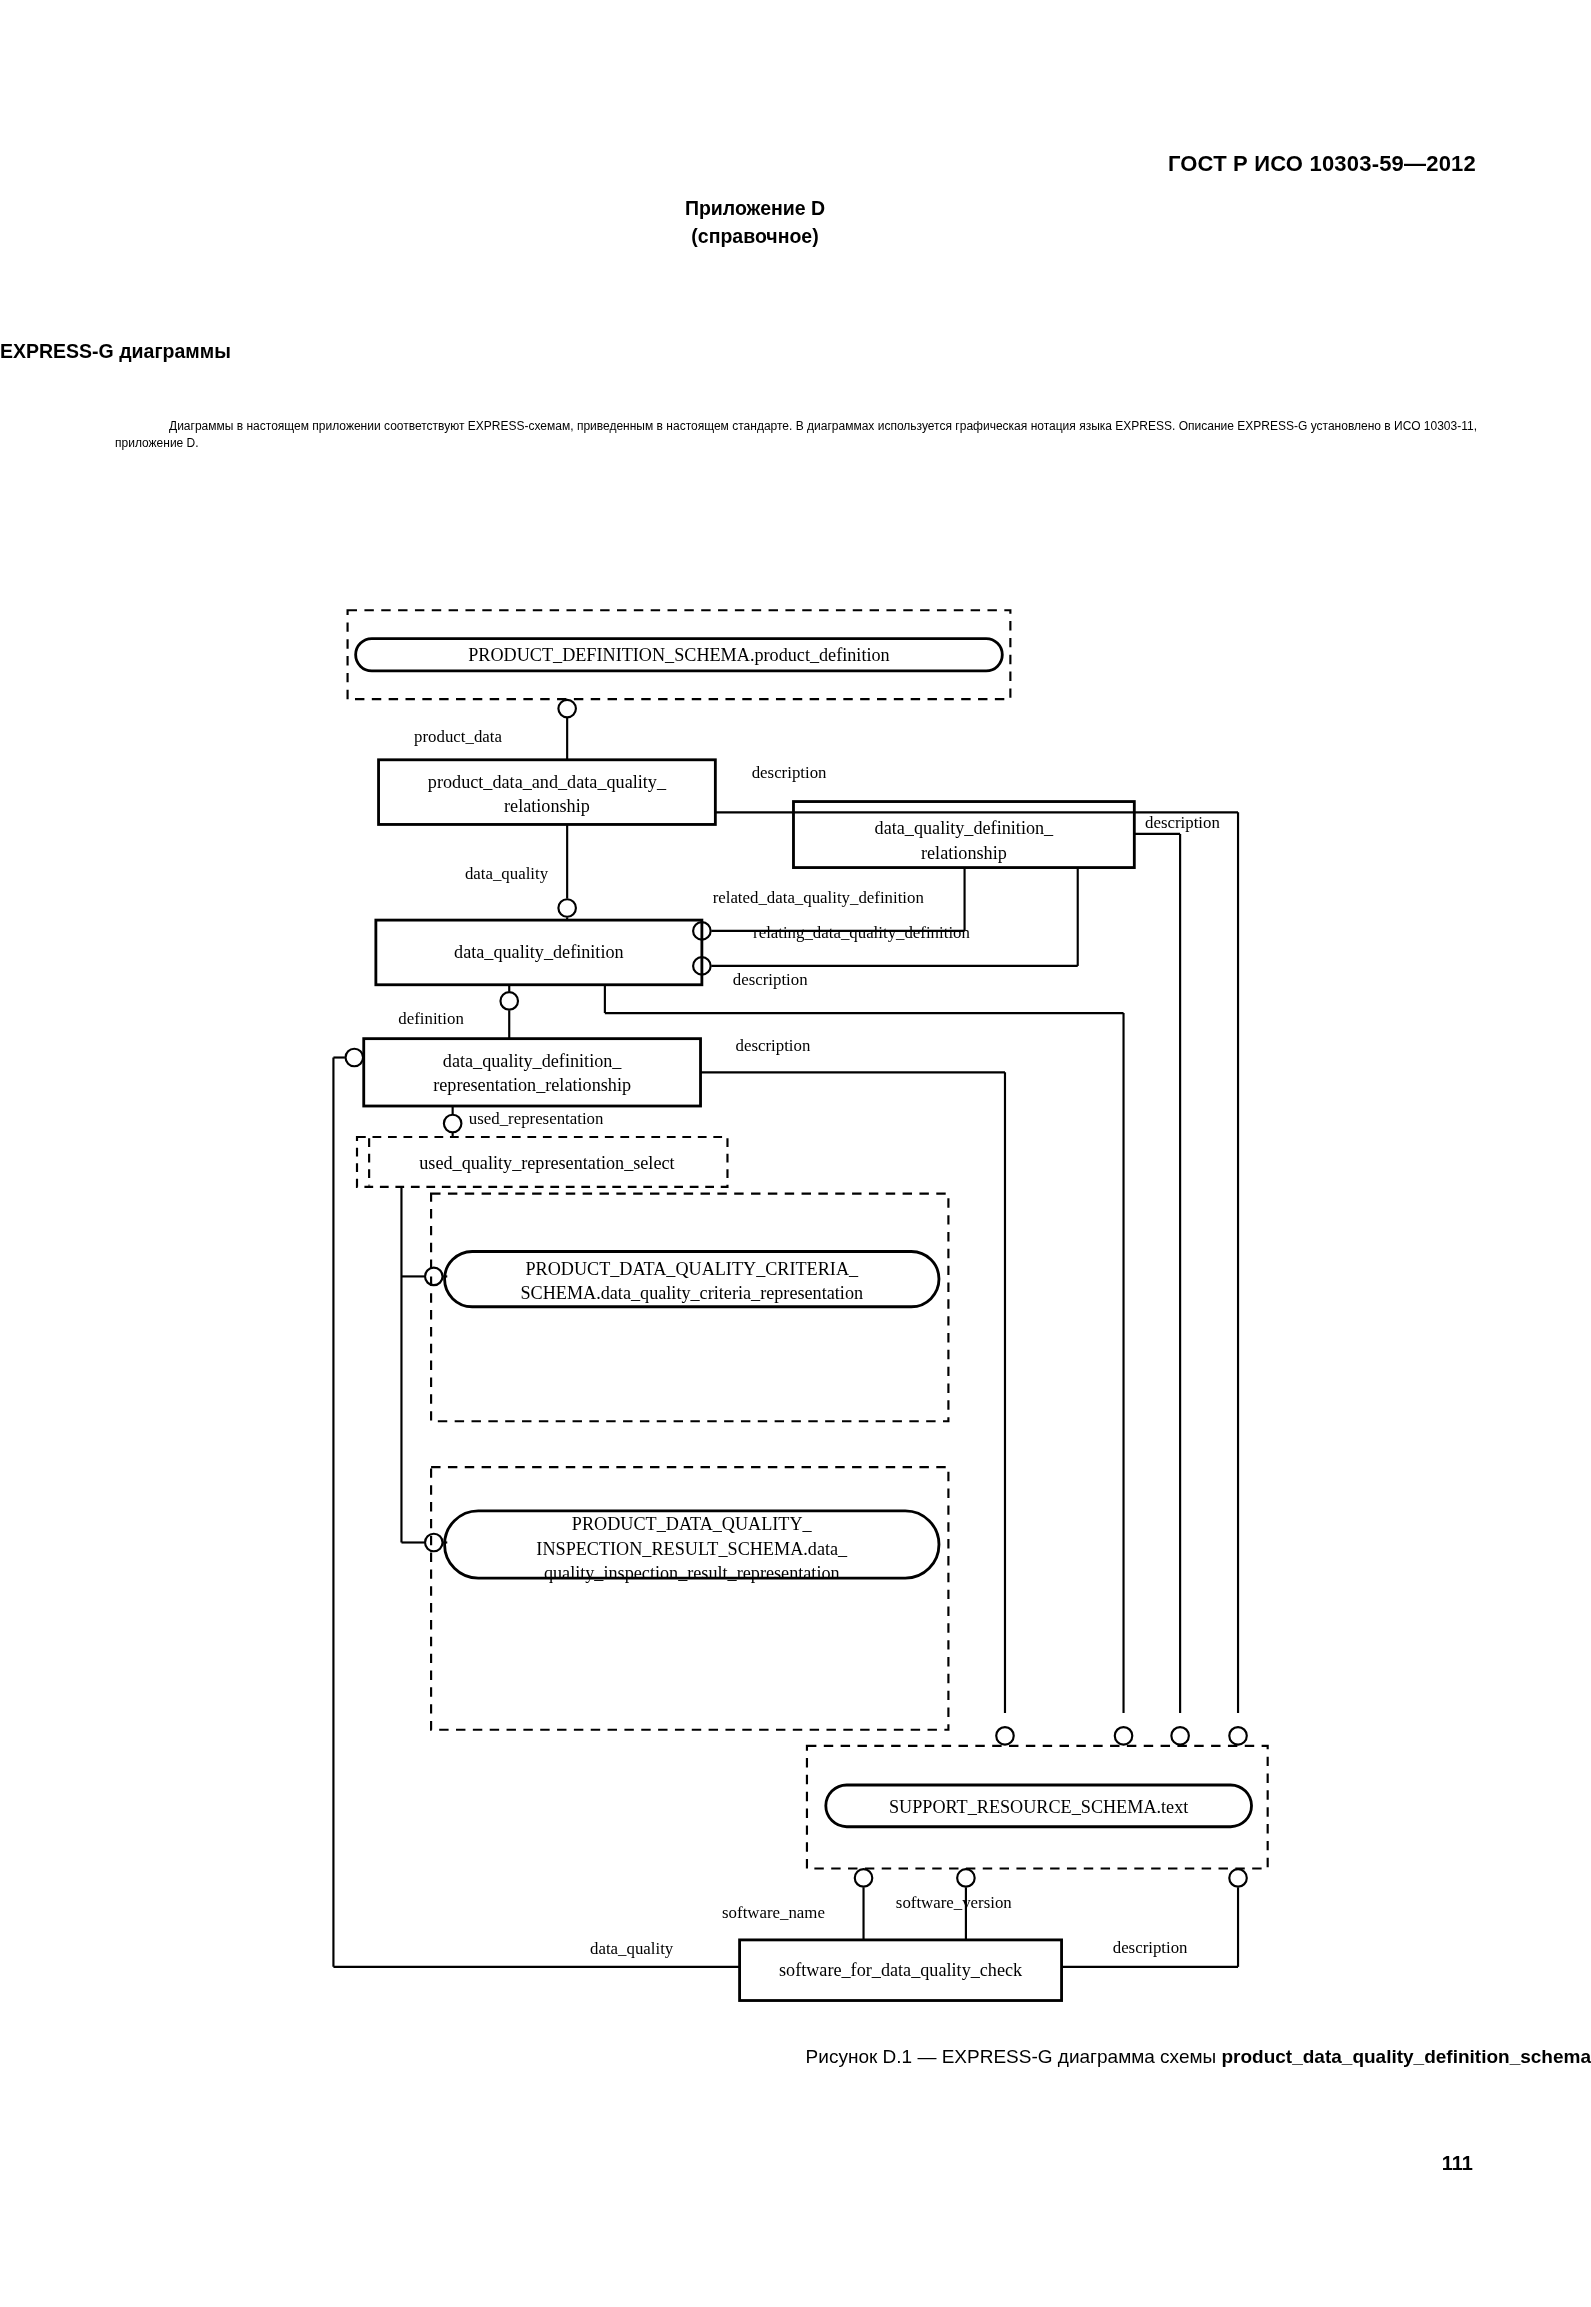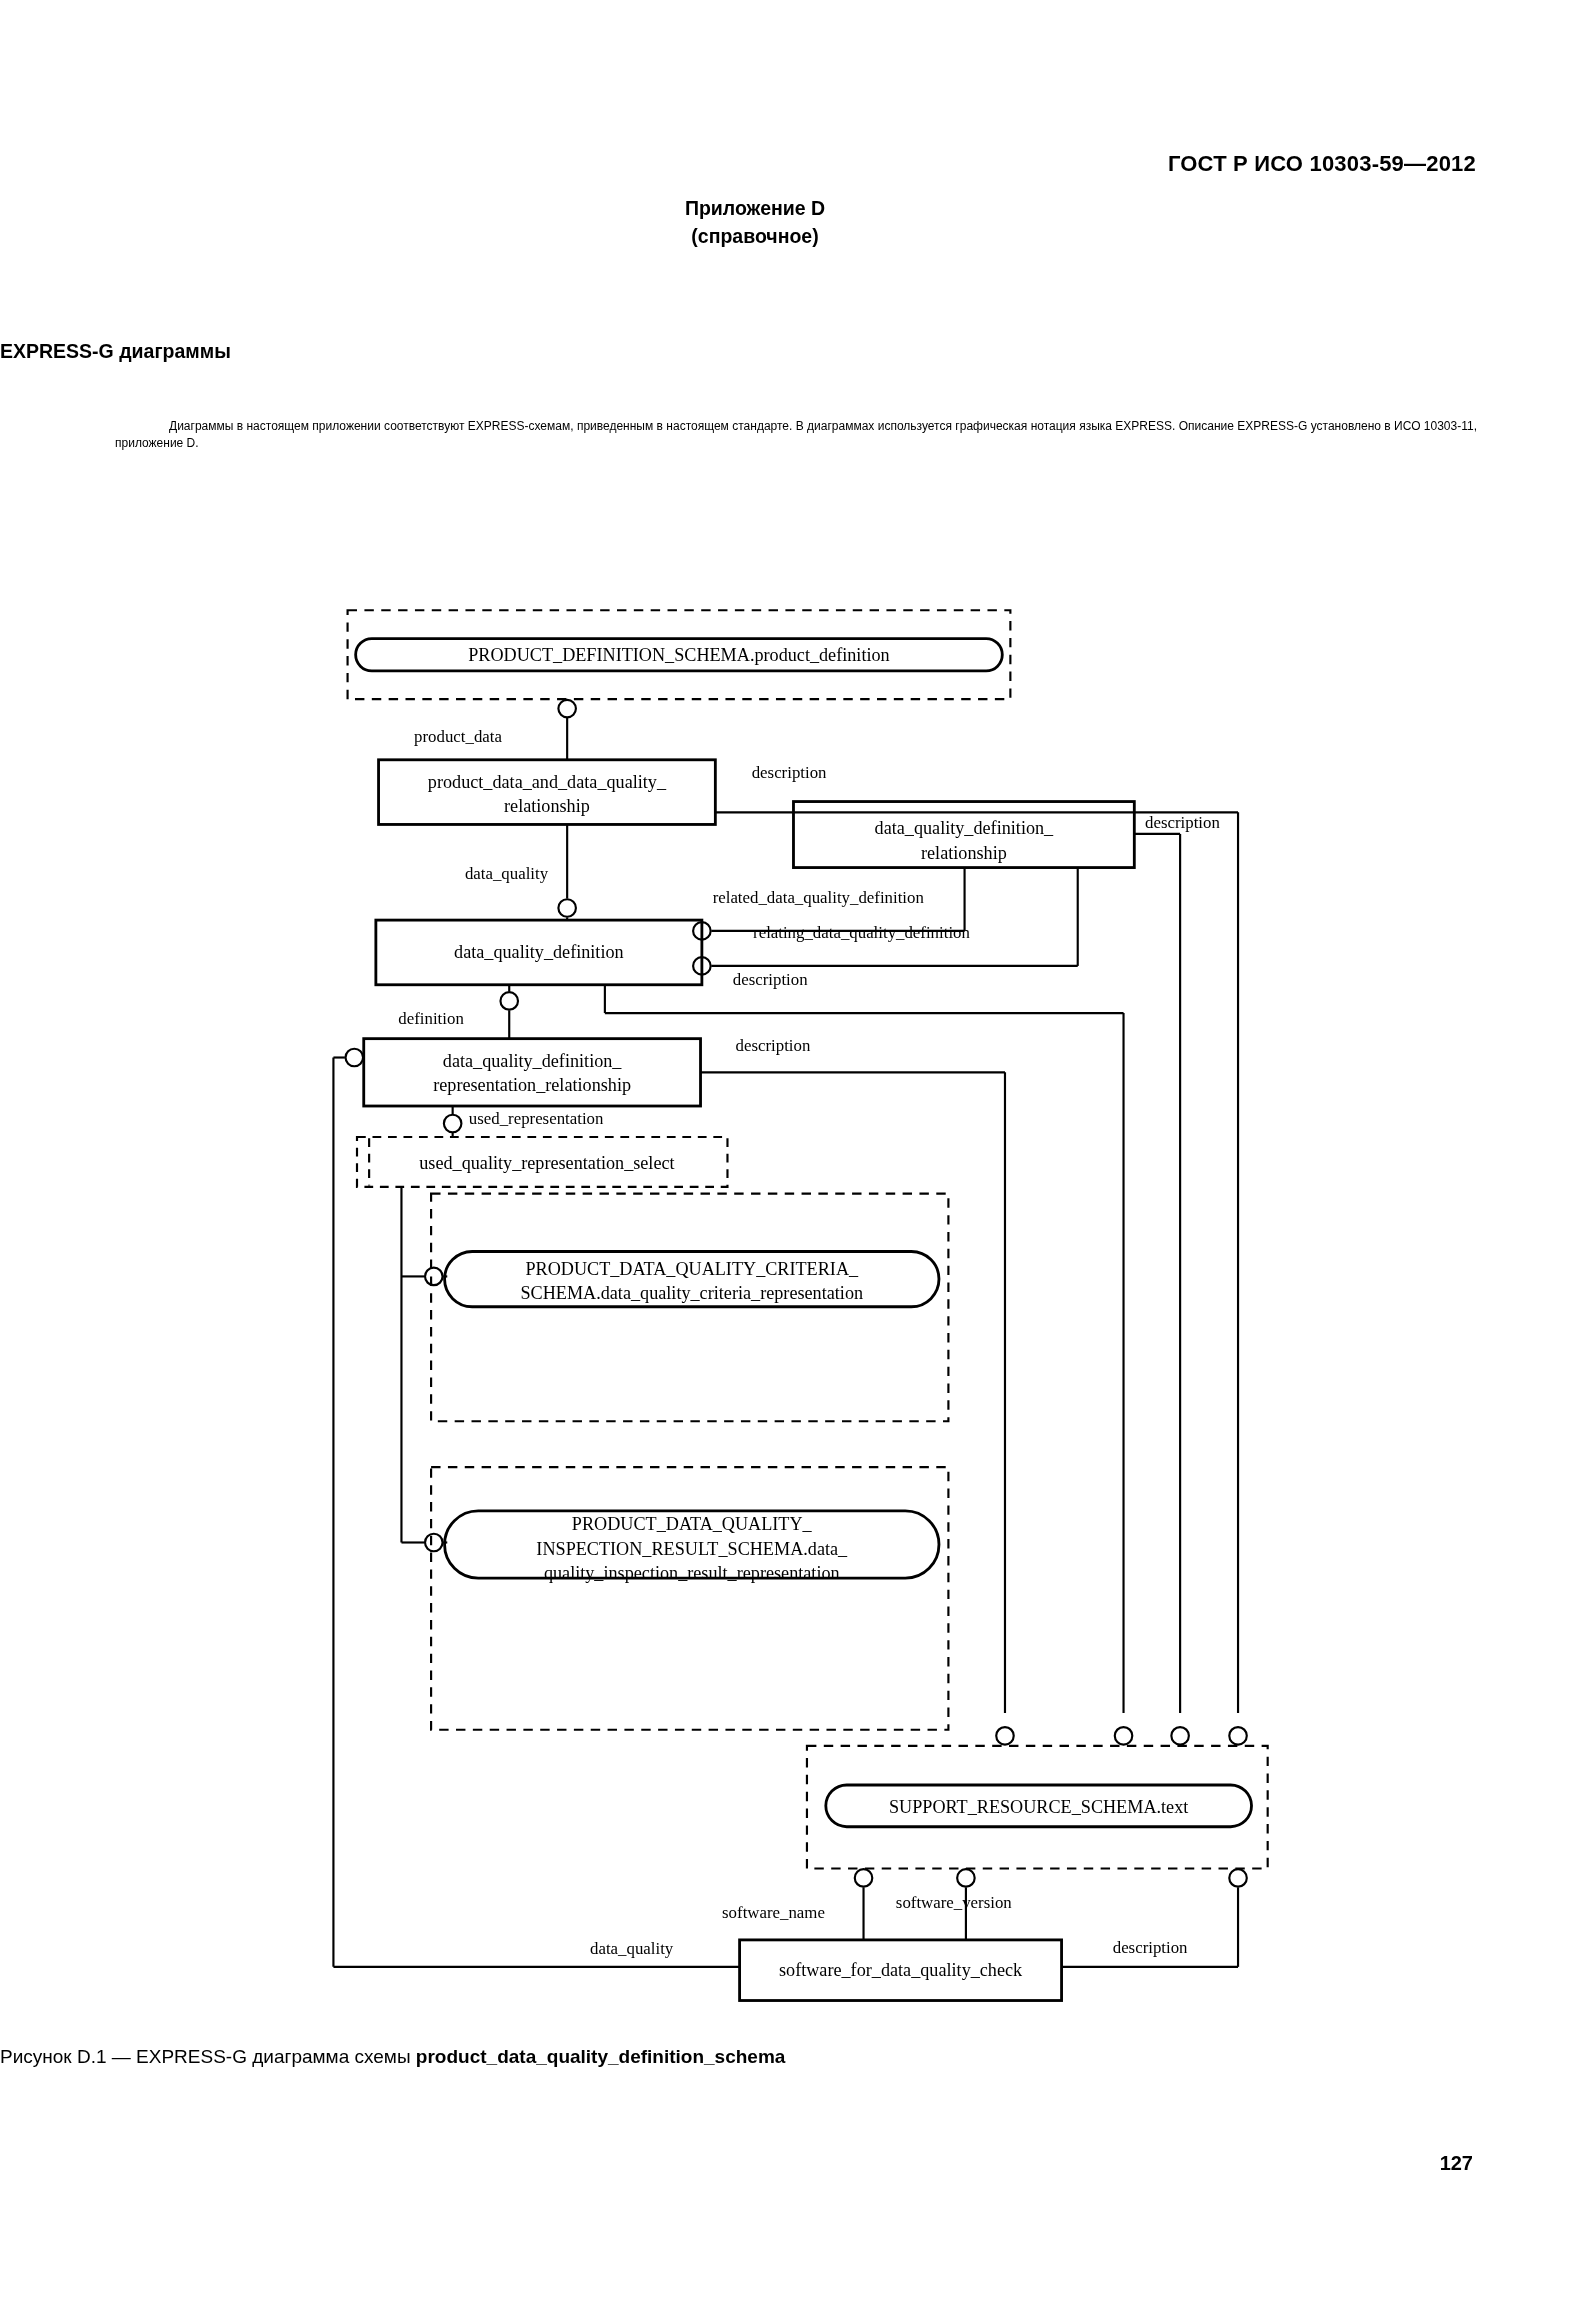--- a/index.html
+++ b/index.html
@@ -15,21 +15,21 @@
   .annex span{display:block;}
   .annex-shift{margin-left:-81px;}
 
   .secttl{position:absolute;top:340px;left:0;right:0;
           font-size:19.5px;font-weight:bold;}
 
   .para{position:absolute;top:418px;left:115px;width:1362px;
         font-size:12px;line-height:1.44;text-align:justify;}
   .para .ind{display:inline-block;width:54px;}
 
-  .figcap{position:absolute;top:2046px;left:0;right:0;text-align:left;
+  .figcap{position:absolute;top:2046px;left:0;right:0;text-align:right;
           font-size:19px;}
   .figcap b{font-weight:bold;}
 
   .pageno{position:absolute;top:2152px;right:118px;font-size:20px;font-weight:bold;}
 
   svg.diagram{position:absolute;left:0;top:0;width:1591px;height:2307px;}
   svg text{font-family:"Liberation Serif", serif;fill:#000;}
   .t{font-size:27px;}
   .lbl{font-size:25px;}
 </style>
@@ -191,16 +191,16 @@
       <text class="lbl" x="1330" y="2832">software_version</text>
       <text class="lbl" x="876" y="2901">data_quality</text>
       <text class="lbl" x="1652" y="2900">description</text>
 
       <text class="t" x="1337" y="2934" text-anchor="middle">software_for_data_quality_check</text>
     </g>
   </svg>
 
   <div class="figcap"><span>Рисунок D.1 — EXPRESS-G диаграмма схемы </span><b>product_data_quality_definition_schema</b></div>
 
-  <div class="pageno">127</div>
+  <div class="pageno">111</div>
 
 </div>
 
 
 </body></html>

